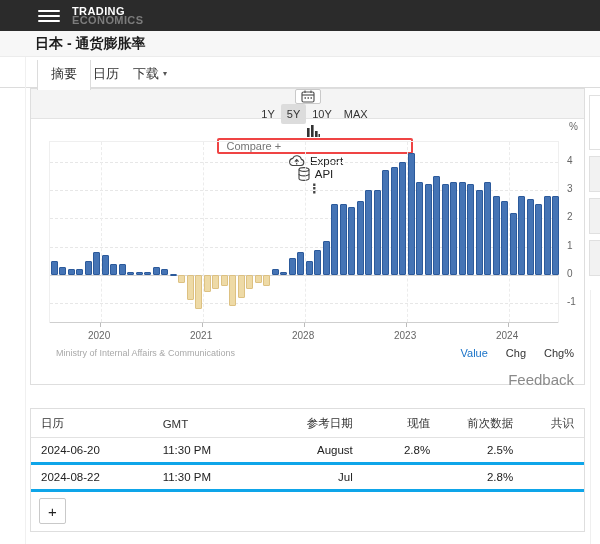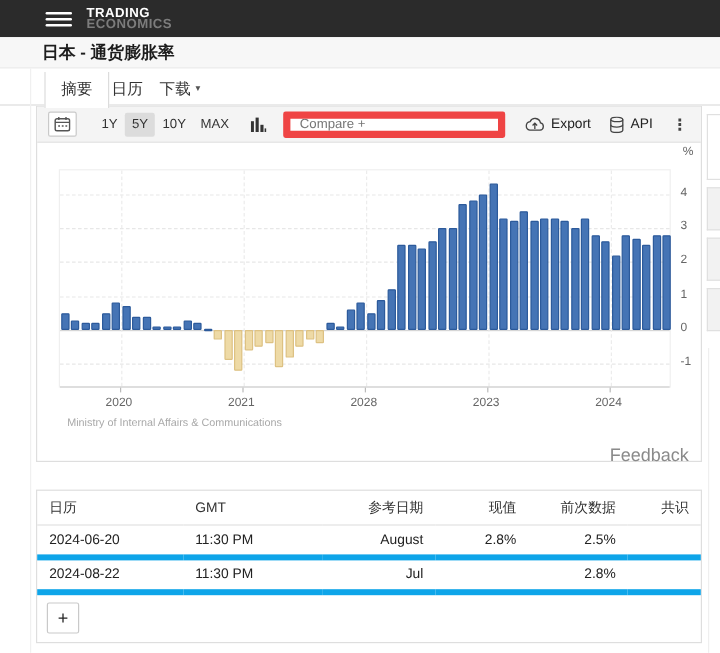--- a/index.html
+++ b/index.html
@@ -19,28 +19,28 @@
   .tab { position:absolute; top:3px; height:29px; line-height:28px; padding:0 13px; font-size:13px;
     color:#333; cursor:pointer; }
   .tab.active { background:#fff; border-left:1px solid #dcdcdc; border-right:1px solid #dcdcdc; height:30px; z-index:2; }
   .tab .caret { font-size:8px; color:#555; margin-left:4px; vertical-align:2px; }
   .main-left-border { position:absolute; left:25px; top:57px; width:1px; height:487px; background:#f0f0f0; }
 
   
   .chart-card { position:absolute; left:30px; top:88px; width:555px; height:297px;
     border:1px solid #dedede; background:#fff; }
   .cc-toolbar { height:30px; background:#f4f4f4; border-bottom:1px solid #e3e3e3;
-    display:flex; align-items:center; padding:0 9px; }
+    display:flex; align-items:center; padding:0 9px;flex-direction:column; }
   .cal-btn { width:26px; height:21px; background:#fff; border:1px solid #c9c9c9; border-radius:2px;
     display:flex; align-items:center; justify-content:center; cursor:pointer; }
   .range-group { display:flex; margin-left:14px; }
   .range-btn { font-size:11px; color:#333; padding:4px 6px; border-radius:2px; cursor:pointer; }
   .range-btn.selected { background:#dcdcdc; }
   .cols-icon { margin-left:12px; cursor:pointer; display:flex; align-items:center; }
-  .compare-input { margin-left:14px; width:196px; height:22px; border:6px solid #ef4444; border-radius:2px;
+  .compare-input { margin-left:14px; width:196px; height:22px; border:2px solid #ef4444; border-radius:2px;
     font-size:11px; color:#444; padding:0 8px; background:#fff;
     font-family:"Liberation Sans","DejaVu Sans",sans-serif; }
   .cc-spacer { flex:1; }
   .tool-link { display:flex; align-items:center; gap:5px; font-size:11.5px; color:#222;
     cursor:pointer; margin-left:16px; }
   .kebab { margin-left:16px; margin-right:2px; font-size:13px; color:#444; font-weight:bold; cursor:pointer; letter-spacing:0; }
 
   .cc-body { position:relative; height:240px; }
   .plot { position:absolute; left:18px; top:22px; width:510px; height:182px;
     border:1px solid #efefef; }
@@ -58,21 +58,21 @@
   .source-text { font-size:9px; color:#a9a9a9; }
   .mode-group { margin-left:auto; display:flex; gap:18px; font-size:11px; }
   .mode { color:#333; cursor:pointer; }
   .mode.active { color:#1a73c8; }
   .feedback { position:absolute; right:10px; top:282px; font-size:15px; color:#8a8a8a; cursor:pointer; }
 
   
   .table-card { position:absolute; left:30px; top:408px; width:555px; border:1px solid #dedede; background:#fff; }
   table { width:100%; border-collapse:collapse; font-size:11.5px; color:#222; }
   th { font-weight:normal; color:#333; text-align:left; padding:7px 10px 6px 10px; border-bottom:1px solid #e2e2e2; }
-  td { padding:6px 10px; border-bottom:5px solid #0ea5e9; }
+  td { padding:6px 10px; border-bottom:3px solid #0ea5e9; }
   th.num, td.num { text-align:right; }
   col.c1{width:22%} col.c2{width:21%} col.c3{width:17%} col.c4{width:14%} col.c5{width:15%} col.c6{width:11%}
   .table-foot { padding:6px 8px 7px 8px; }
   .add-btn { width:27px; height:26px; background:#fff; border:1px solid #c9c9c9; border-radius:2px;
     font-size:15px; color:#222; cursor:pointer; line-height:1;
     font-family:"Liberation Sans","DejaVu Sans",sans-serif; }
 
   
   .edge-panel { position:absolute; left:589px; top:95px; width:11px; }
   .edge-box { border:1px solid #e0e0e0; border-right:none; background:#fff; margin-bottom:6px; }
@@ -255,20 +255,25 @@
         <div class="xlab" style="left: 261px; top: 211px;">2028</div>
         <div class="xtick" style="left: 375px; top: 204px;"></div>
         <div class="xlab" style="left: 363px; top: 211px;">2023</div>
         <div class="xtick" style="left: 477px; top: 204px;"></div>
         <div class="xlab" style="left: 465px; top: 211px;">2024</div>
       </div>
   </div>
 
   <div class="cc-footer">
     <span class="source-text">Ministry of Internal Affairs &amp; Communications</span>
+    <div class="mode-group">
+      <span class="mode active">Value</span>
+      <span class="mode">Chg</span>
+      <span class="mode">Chg%</span>
+    </div>
   </div>
   <div class="feedback">Feedback</div>
 </div>
 
 <div class="table-card">
   <table>
     <colgroup>
         <col class="c1">
         <col class="c2">
         <col class="c3">

